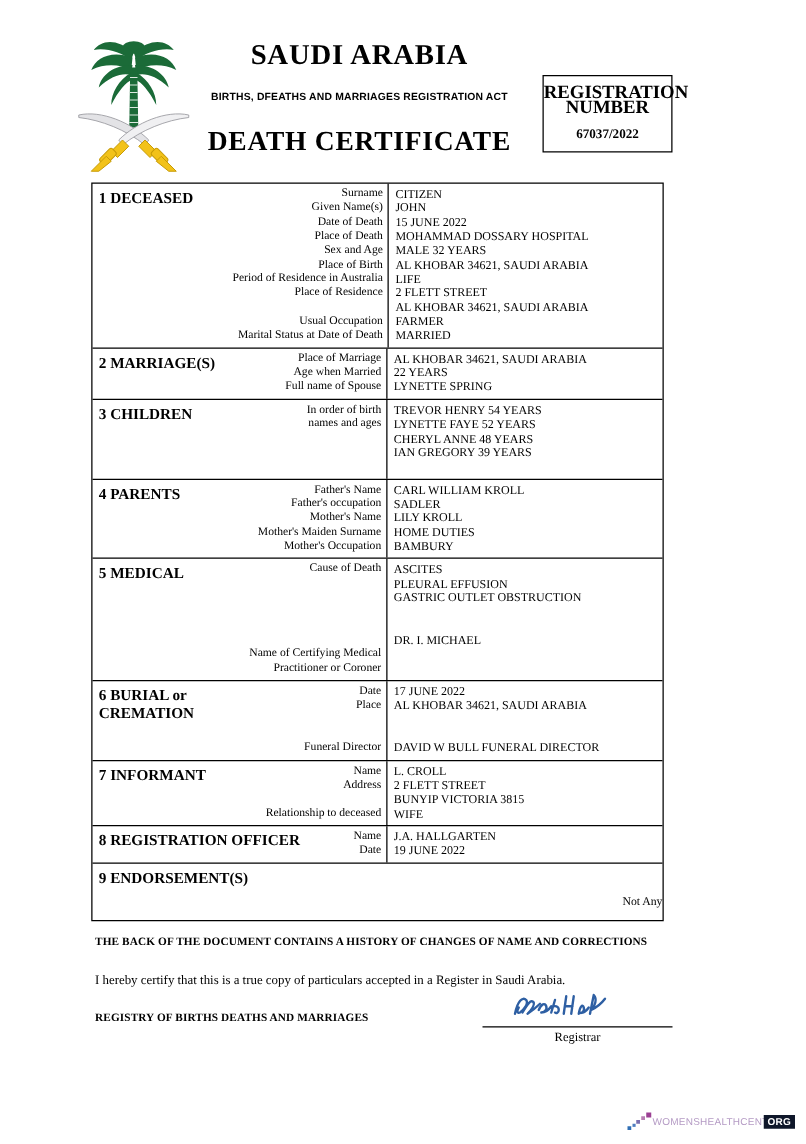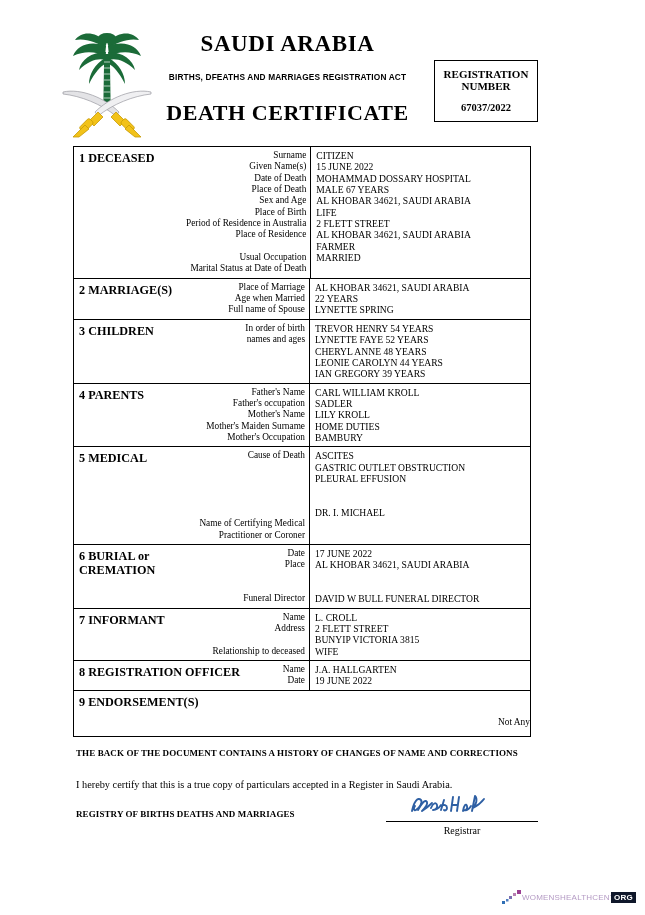--- a/index.html
+++ b/index.html
@@ -68,21 +68,21 @@
     top: 60px;
     width: 104px;
     height: 62px;
     border: 1.2px solid #000;
     box-sizing: border-box;
     text-align: center;
   }
   .regbox-label {
     font-family: "Liberation Serif", "DejaVu Serif", serif;
     font-weight: bold;
-    font-size: 11px;
+    font-size: 15px;
     line-height: 11.5px;
     margin-top: 8px;
   }
   .regbox-num {
     font-family: "Liberation Serif", "DejaVu Serif", serif;
     font-weight: bold;
     font-size: 10.5px;
     margin-top: 10px;
     text-align: center;
   }
@@ -311,23 +311,24 @@
       <div>Sex and Age</div>
       <div>Place of Birth</div>
       <div>Period of Residence in Australia</div>
       <div>Place of Residence</div>
       <div>&nbsp;</div>
       <div>Usual Occupation</div>
       <div>Marital Status at Date of Death</div>
     </div>
     <div class="values">
       <div>CITIZEN</div>
+      <div>JOHN</div>
       <div>15 JUNE 2022</div>
       <div>MOHAMMAD DOSSARY HOSPITAL</div>
-      <div>MALE 67 YEARS</div>
+      <div>MALE 32 YEARS</div>
       <div>AL KHOBAR 34621, SAUDI ARABIA</div>
       <div>LIFE</div>
       <div>2 FLETT STREET</div>
       <div>AL KHOBAR 34621, SAUDI ARABIA</div>
       <div>FARMER</div>
       <div>MARRIED</div>
     </div>
   </div>
 
   <div class="sect">
@@ -350,21 +351,20 @@
       <div>In order of birth</div>
       <div>names and ages</div>
       <div>&nbsp;</div>
       <div>&nbsp;</div>
       <div>&nbsp;</div>
     </div>
     <div class="values">
       <div>TREVOR HENRY 54 YEARS</div>
       <div>LYNETTE FAYE 52 YEARS</div>
       <div>CHERYL ANNE 48 YEARS</div>
-      <div>LEONIE CAROLYN 44 YEARS</div>
       <div>IAN GREGORY 39 YEARS</div>
     </div>
   </div>
 
   <div class="sect">
     <div class="sect-title">4 PARENTS</div>
     <div class="labels">
       <div>Father's Name</div>
       <div>Father's occupation</div>
       <div>Mother's Name</div>
@@ -387,22 +387,22 @@
       <div>&nbsp;</div>
       <div>&nbsp;</div>
       <div>&nbsp;</div>
       <div>&nbsp;</div>
       <div class="spacer-row">&nbsp;</div>
       <div>Name of Certifying Medical</div>
       <div>Practitioner or Coroner</div>
     </div>
     <div class="values">
       <div>ASCITES</div>
+      <div>PLEURAL EFFUSION</div>
       <div>GASTRIC OUTLET OBSTRUCTION</div>
-      <div>PLEURAL EFFUSION</div>
       <div>&nbsp;</div>
       <div class="spacer-row">&nbsp;</div>
       <div>DR. I. MICHAEL</div>
       <div>&nbsp;</div>
     </div>
   </div>
 
   <div class="sect">
     <div class="sect-title">
       <div>6 BURIAL or</div>

